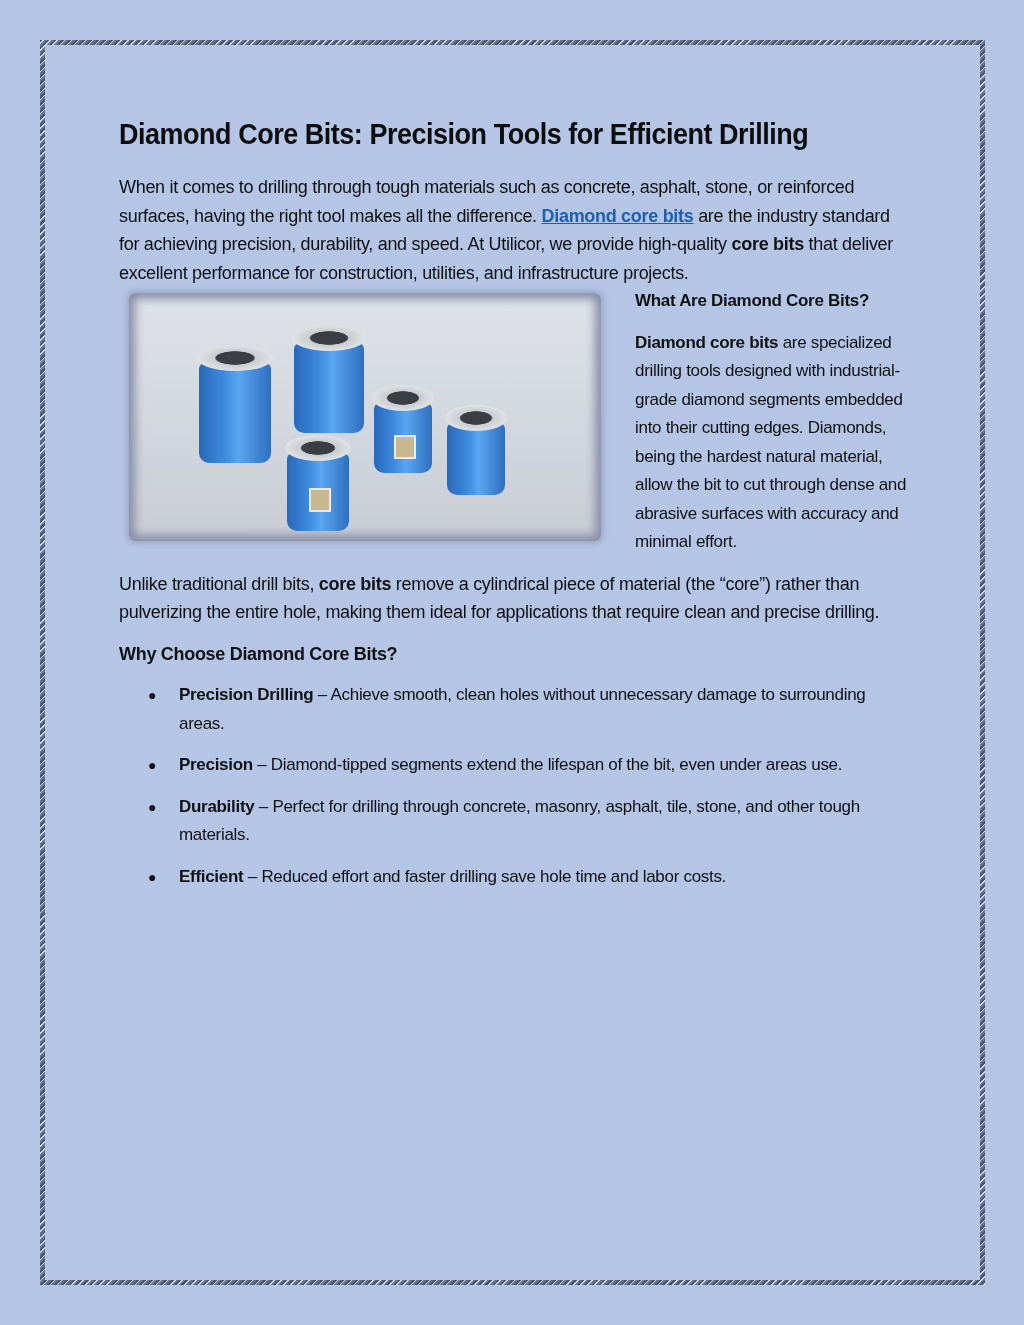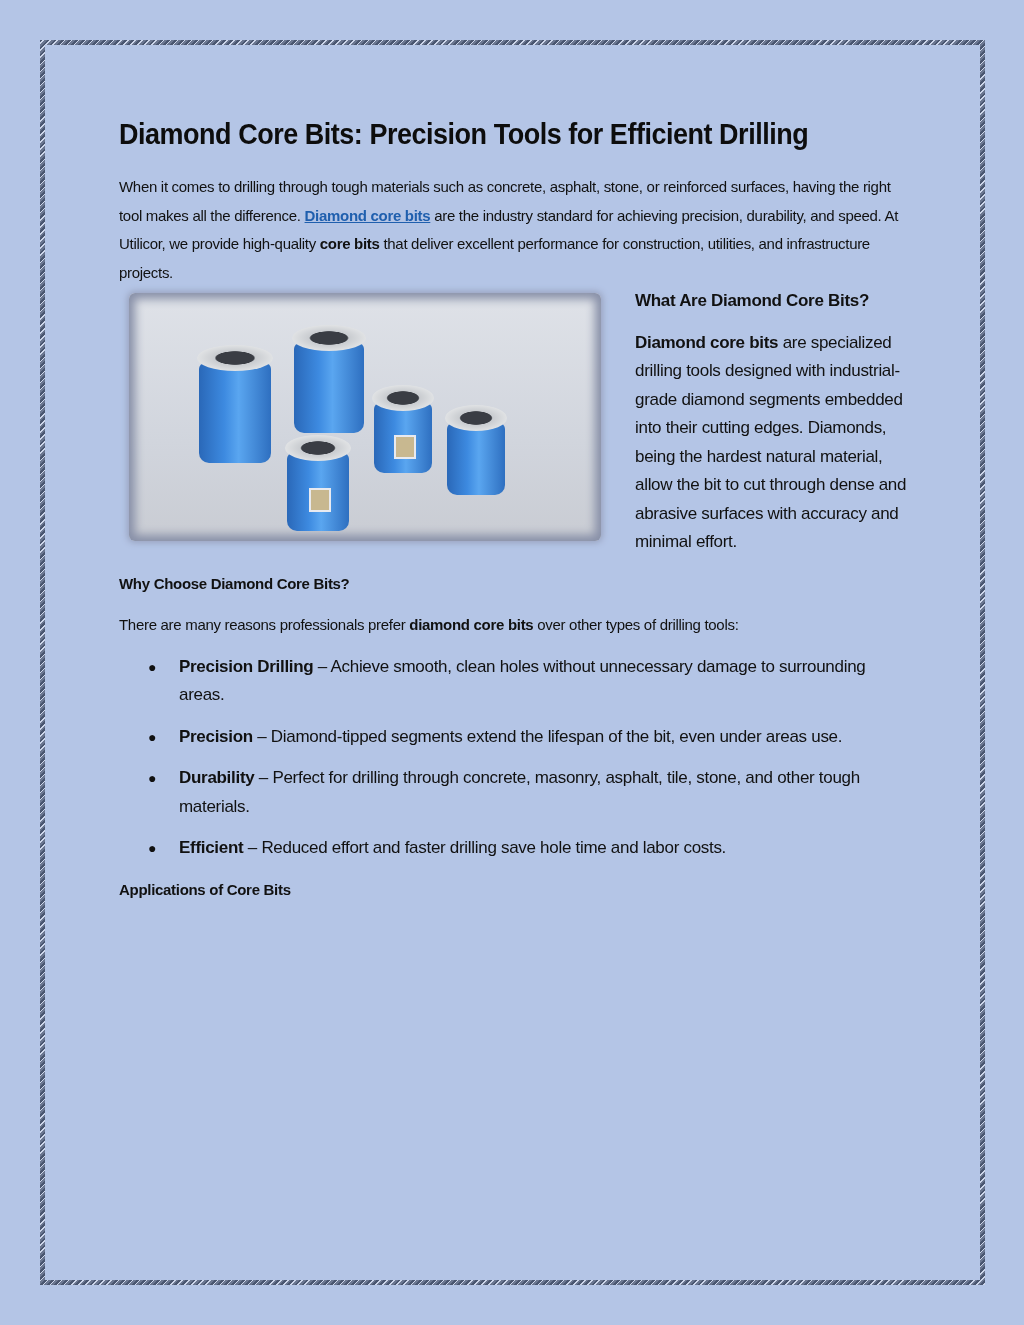--- a/index.html
+++ b/index.html
@@ -37,21 +37,21 @@
       font-weight: bold;
       margin: 0 0 22px 0;
       letter-spacing: -0.5px;
       color: #0d0d0d;
       transform: scaleX(0.93);
       transform-origin: left;
       white-space: nowrap;
     }
     p {
       margin: 0 0 13px 0;
-      font-size: 15px;
+      font-size: 18px;
       line-height: 28.5px;
       letter-spacing: -0.3px;
     }
     .intro {
       margin-bottom: 0;
     }
     b {
       font-weight: bold;
     }
     a.link {
@@ -96,21 +96,21 @@
       top: 45%;
       margin-left: -9px;
       background: #c8b890;
       border: 2px solid #e8eaf0;
     }
     .side-text {
       font-size: 17px;
     }
     .subhead {
       font-weight: bold;
-      font-size: 15px;
+      font-size: 18px;
       margin: 0 0 13px 0;
       line-height: 28.5px;
     }
     ul {
       list-style: none;
       margin: 0 0 13px 0;
       padding: 0 0 0 60px;
     }
     li {
       position: relative;
@@ -149,27 +149,26 @@
         </div>
       <div class="bit" style="left:318px; top:130px; width:58px; height:72px;"></div>
     </div>
 
     <p class="side-text" style="margin-bottom:13px;"><b>What Are Diamond Core Bits?</b></p>
 
     <p class="side-text"><b>Diamond core bits</b><span> are specialized drilling tools designed with industrial-grade diamond segments embedded into their cutting edges. Diamonds, being the hardest natural material, allow the bit to cut through dense and abrasive surfaces with accuracy and minimal effort.</span></p>
     <div class="clear"></div>
   </div>
 
+  <p><span>Unlike traditional drill bits, </span><b>core bits</b><span> remove a cylindrical piece of material (the “core”) rather than pulverizing the entire hole, making them ideal for applications that require clean and precise drilling.</span></p>
 
   <p class="subhead">Why Choose Diamond Core Bits?</p>
 
-  <p><span>There are many reasons professionals prefer </span><b>diamond core bits</b><span> over other types of drilling tools:</span></p>
 
   <ul>
     <li><span class="bullet">●</span><b>Precision Drilling</b><span> – Achieve smooth, clean holes without unnecessary damage to surrounding areas.</span></li>
     <li><span class="bullet">●</span><b>Precision</b><span> – Diamond-tipped segments extend the lifespan of the bit, even under areas use.</span></li>
     <li><span class="bullet">●</span><b>Durability</b><span> – Perfect for drilling through concrete, masonry, asphalt, tile, stone, and other tough materials.</span></li>
     <li><span class="bullet">●</span><b>Efficient</b><span> – Reduced effort and faster drilling save hole time and labor costs.</span></li>
   </ul>
 
-  <p class="subhead">Applications of Core Bits</p>
 
 </div>
 
 </body></html>

